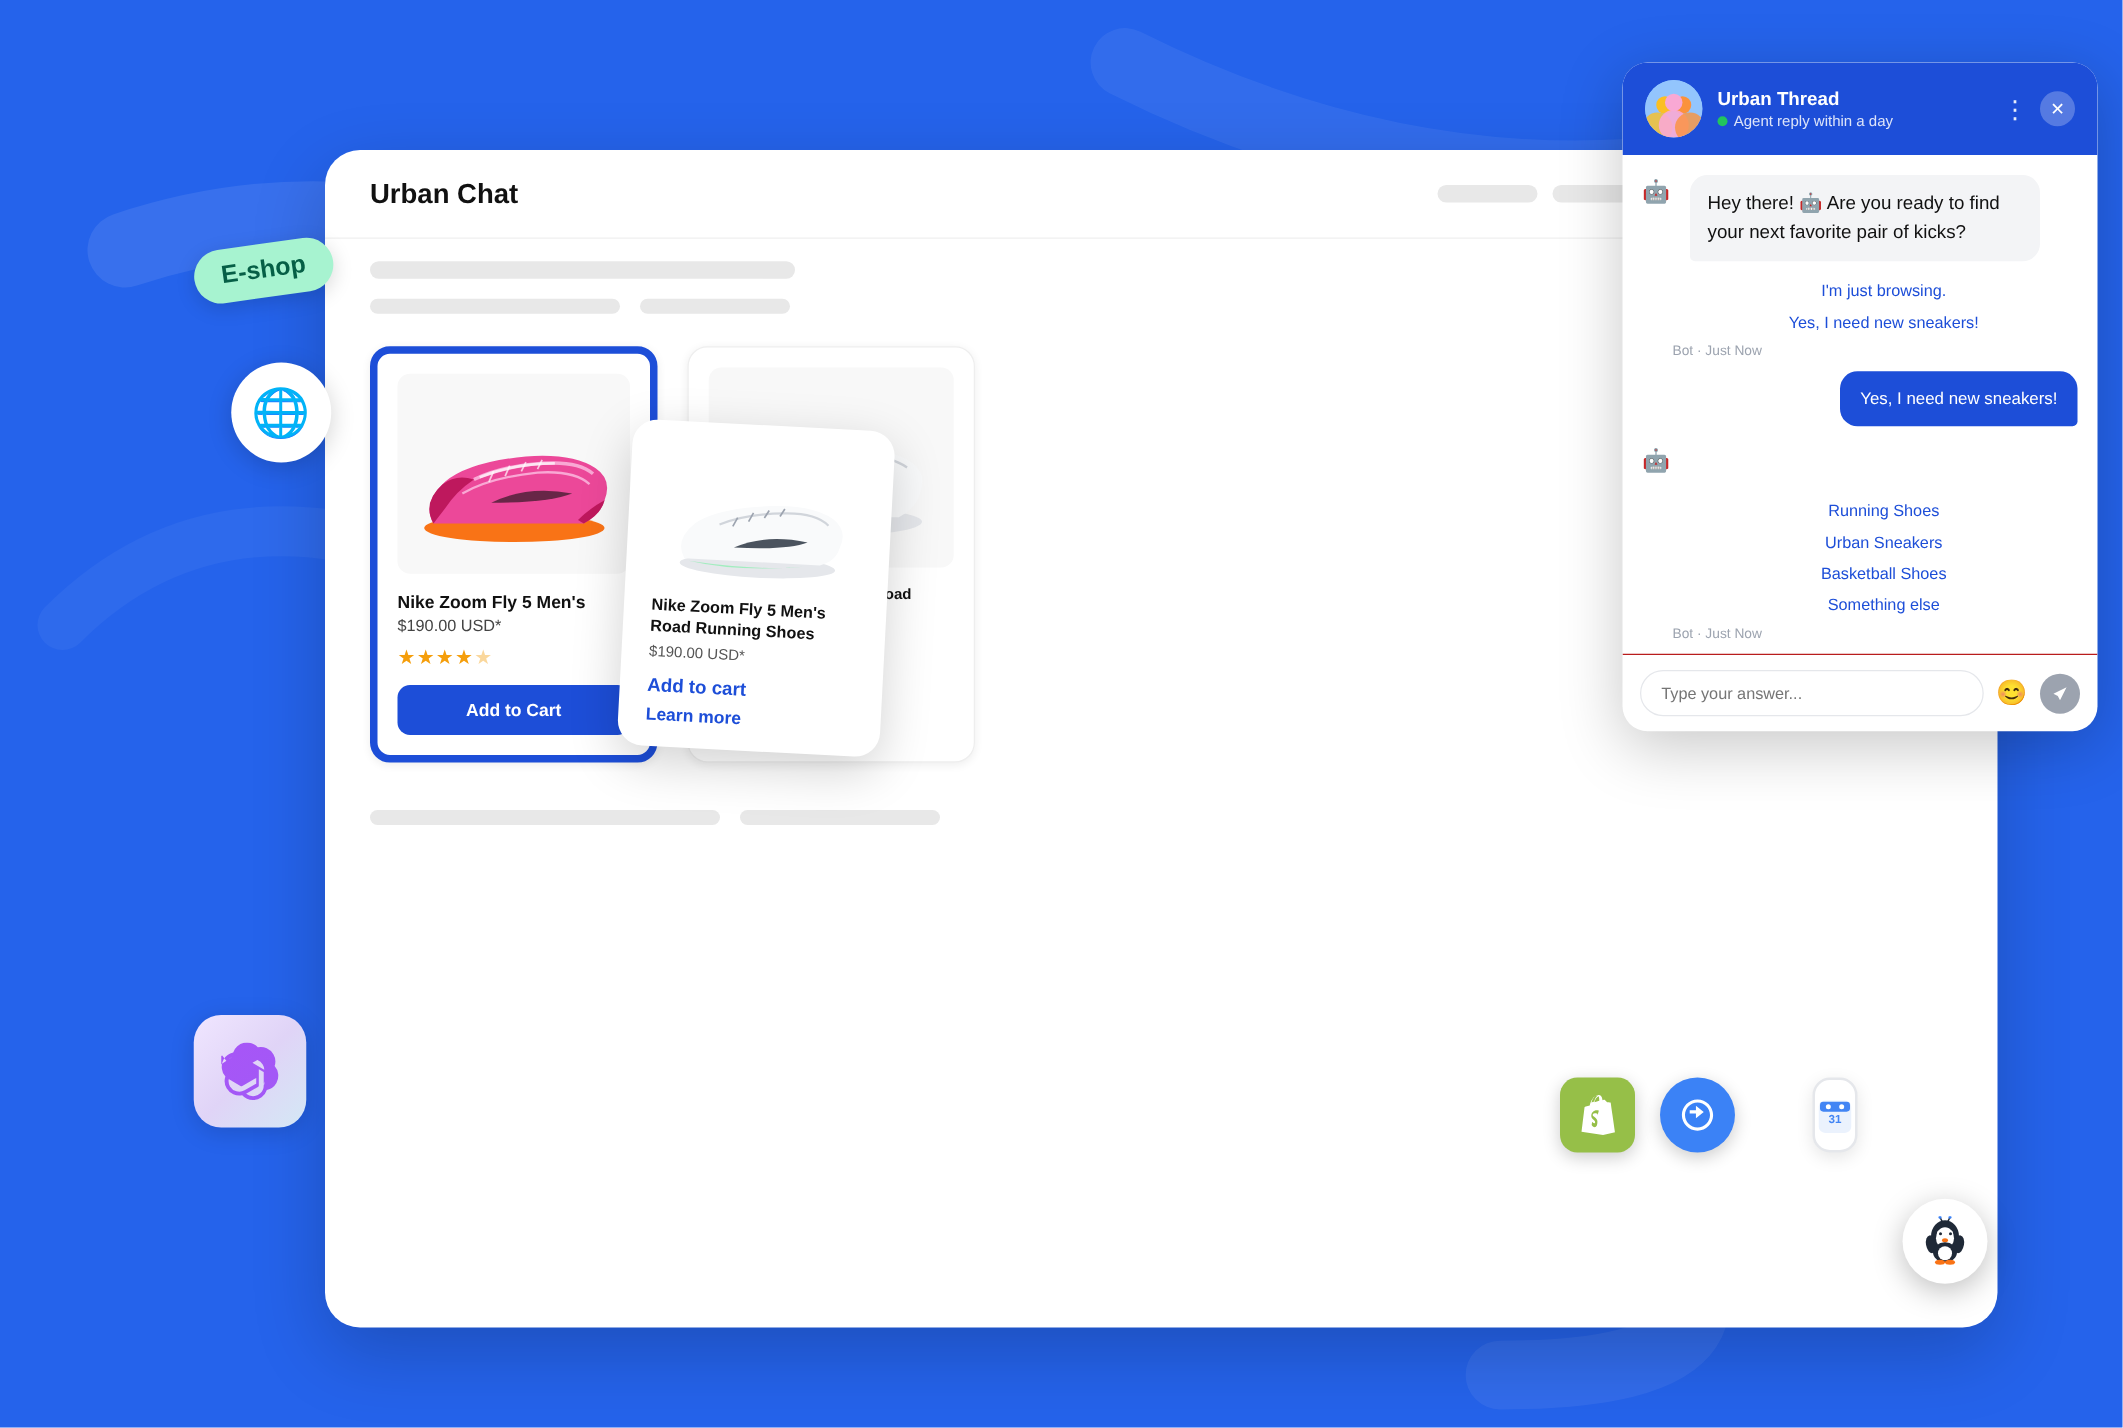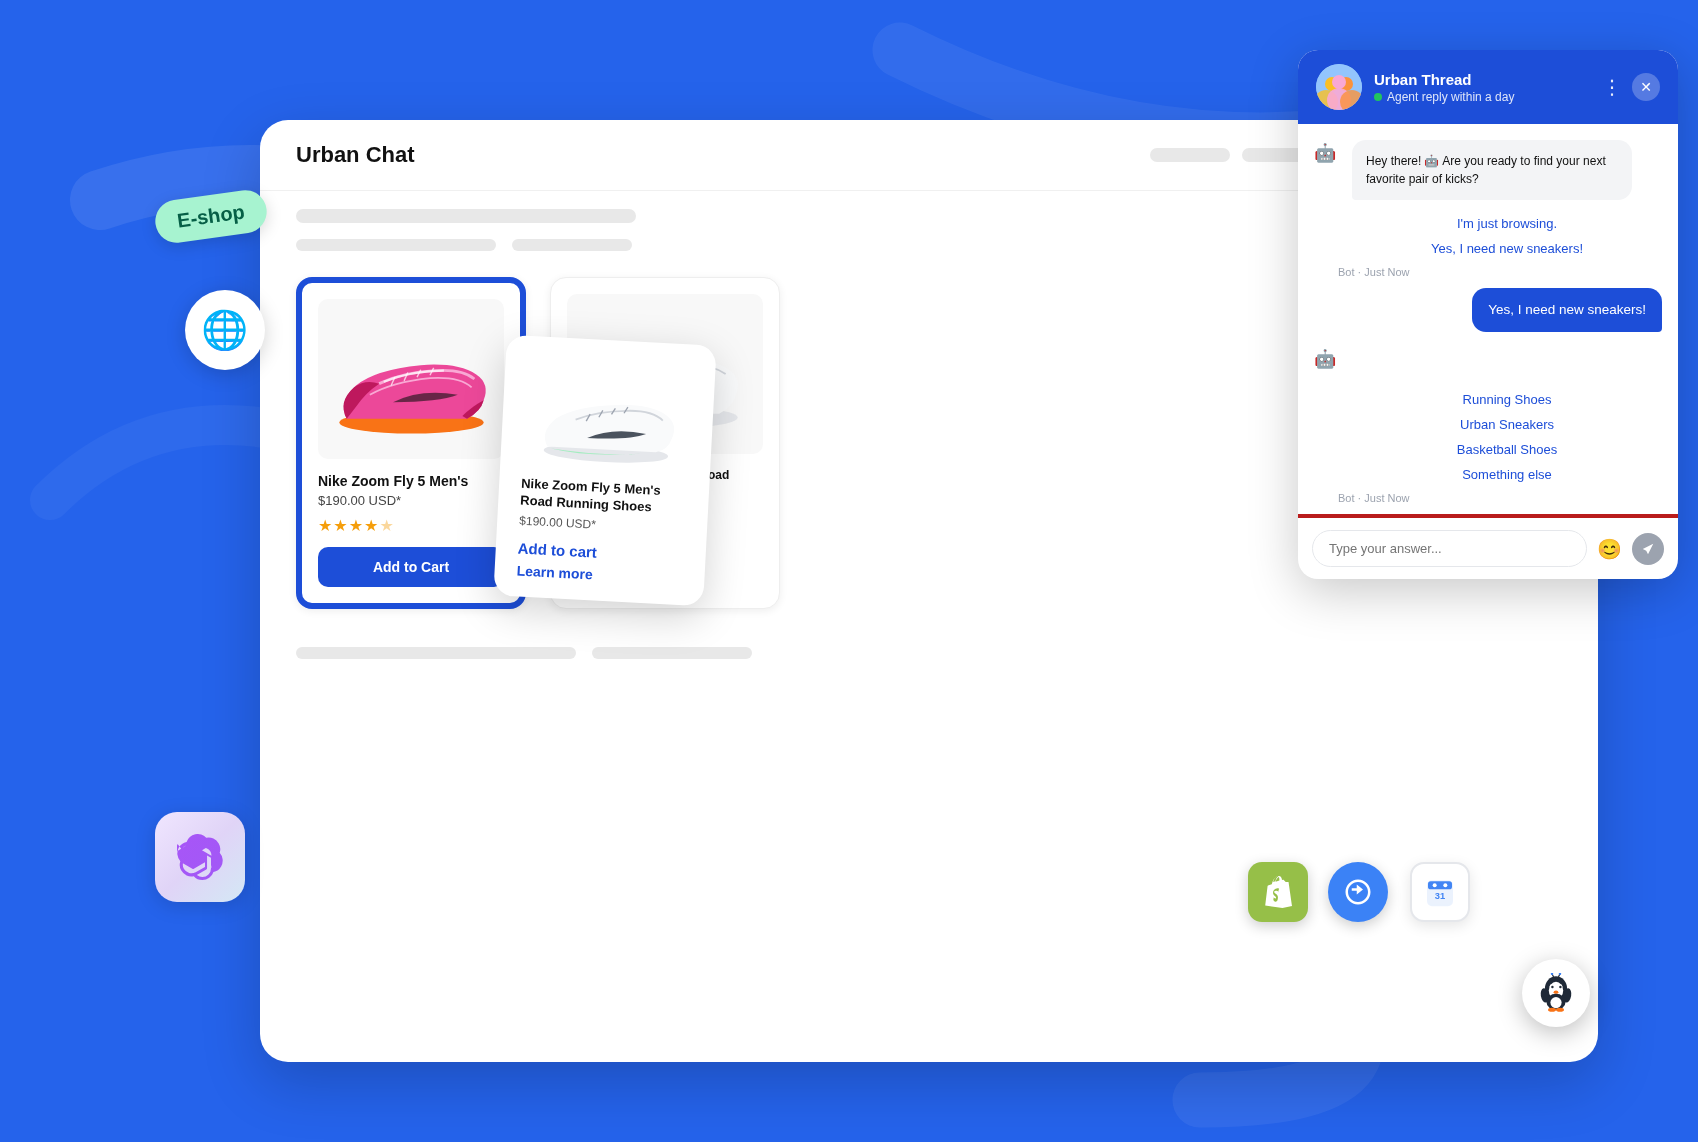--- a/index.html
+++ b/index.html
@@ -290,21 +290,21 @@
       width: 28px;
       height: 28px;
       flex-shrink: 0;
       font-size: 18px;
       margin-top: 2px;
     }
     .chat-bubble {
       background: #F3F4F6;
       border-radius: 14px 14px 14px 4px;
       padding: 12px 14px;
-      font-size: 12px;
+      font-size: 15px;
       color: #111;
       max-width: 280px;
       line-height: 1.5;
     }
     .chat-bubble-user {
       background: #1D4ED8;
       color: #fff;
       border-radius: 14px 14px 4px 14px;
       padding: 12px 16px;
       font-size: 13.5px;
@@ -336,21 +336,21 @@
     }
 
     .chat-timestamp {
       font-size: 11px;
       color: #9CA3AF;
       margin-left: 24px;
       margin-bottom: 10px;
     }
 
     .chat-input-area {
-      border-top: 4px solid #b91c1c;
+      border-top: 1px solid #b91c1c;
       padding: 12px 14px;
       display: flex;
       align-items: center;
       gap: 10px;
     }
     .chat-input {
       flex: 1;
       border: 1px solid #E5E7EB;
       border-radius: 22px;
       padding: 10px 16px;
@@ -463,22 +463,22 @@
       align-items: center;
       justify-content: center;
       font-size: 22px;
       color: #fff;
       z-index: 5;
       box-shadow: 0 4px 14px rgba(0,0,0,0.2);
     }
     .calendar-icon {
       position: absolute;
       bottom: 220px;
-      right: 228px;
-      width: 60px;
+      right: 212px;
+      width: 36px;
       height: 60px;
       background: #fff;
       border-radius: 14px;
       border: 2px solid #E5E7EB;
       display: flex;
       align-items: center;
       justify-content: center;
       font-size: 24px;
       z-index: 5;
       box-shadow: 0 4px 14px rgba(0,0,0,0.1);

